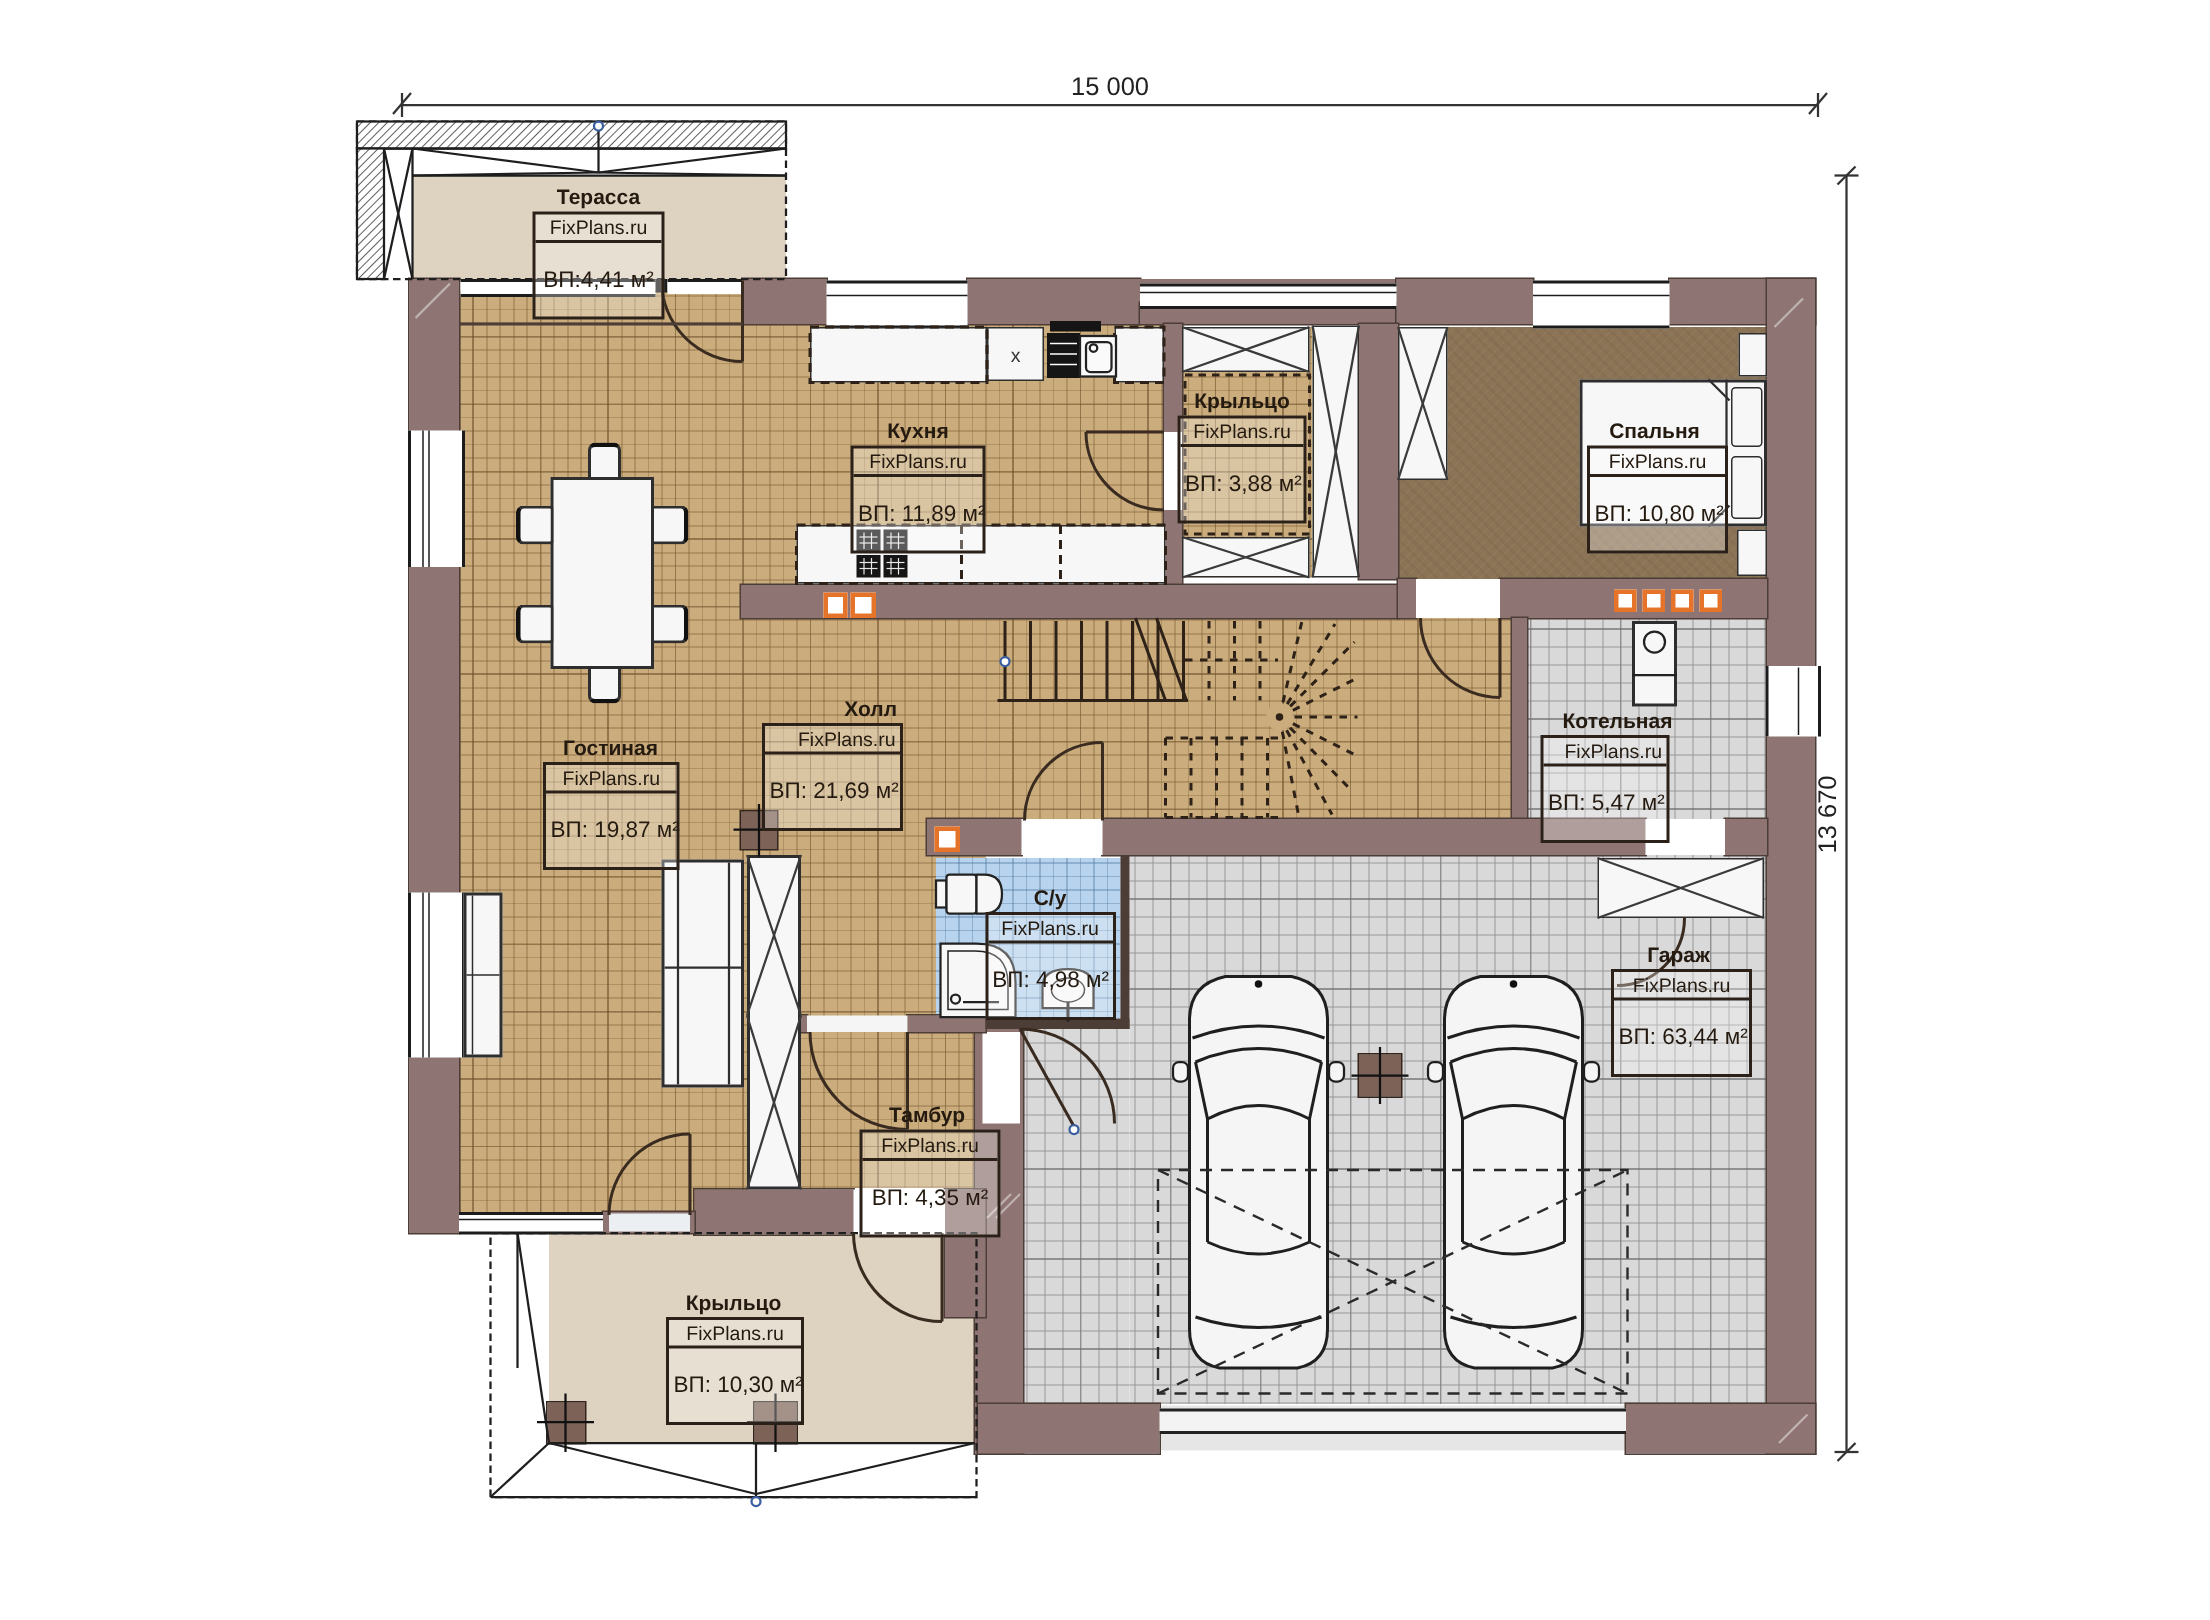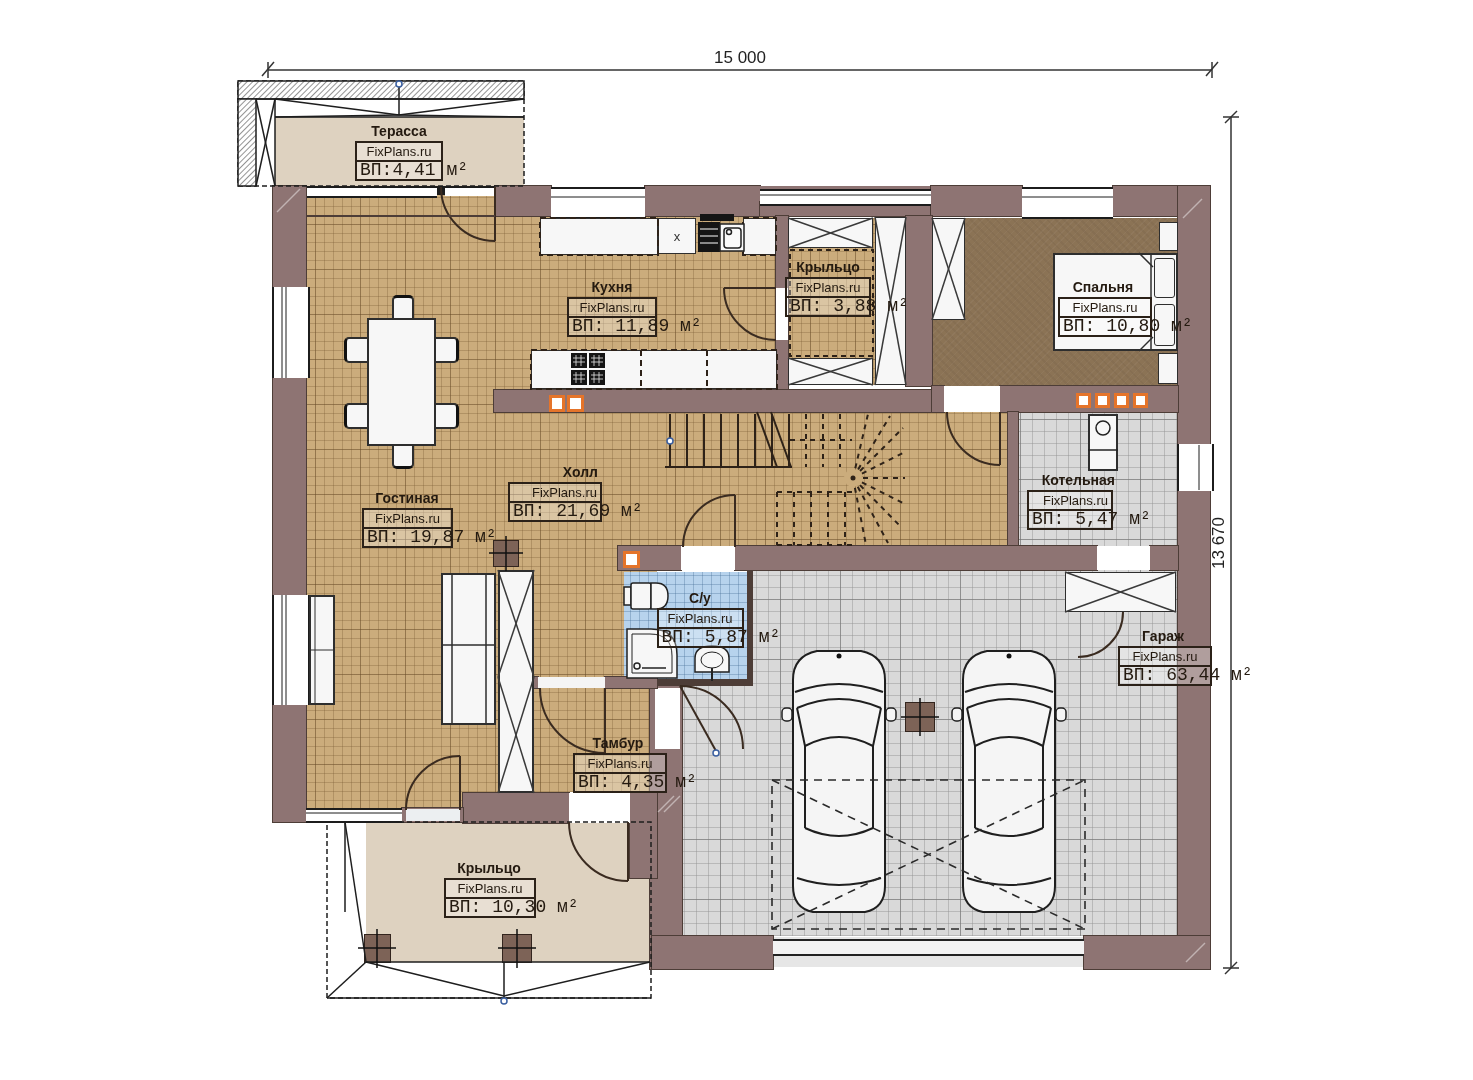--- a/index.html
+++ b/index.html
@@ -30,21 +30,21 @@
   .wall{background-color:#8e7473;outline:1px solid #4d3d37;}
   .wallthin{background-color:#4d3d37;}
   .win{background:#ffffff;border-top:2px solid #1c1c1c;border-bottom:2px solid #1c1c1c;}
   .winv{background:#ffffff;border-left:2px solid #1c1c1c;border-right:2px solid #1c1c1c;}
   .furn{background:#f7f7f7;border:2px solid #2e2e2e;box-sizing:border-box;}
   .osq{background:#ffffff;border:3px solid #e5742a;box-sizing:border-box;}
   .lbl{position:absolute;color:#241a10;text-align:center;}
   .lbl .t{font-weight:bold;font-size:14px;line-height:15px;white-space:nowrap;}
   .lbox{margin:2px auto 0;border:2px solid #2b2118;background:rgba(255,255,255,0.30);}
   .lbox .r1{font-size:13px;line-height:17px;border-bottom:2px solid #2b2118;padding:0 3px;white-space:nowrap;}
-  .lbox .r2{font-size:18px;line-height:17px;padding:0 3px;white-space:nowrap;font-family:Liberation Mono, monospace;}
+  .lbox .r2{font-size:15px;line-height:17px;padding:16px 3px;white-space:nowrap;}
 </style>
 </head>
 <body>
 <div id="plan">
 
 <div class="abs beige" style="left:275px;top:117px;width:249px;height:69px;"></div>
 
 <div class="abs beige" style="left:366px;top:822px;width:284px;height:140px;"></div>
 
 <div class="abs tan" style="left:306px;top:194px;width:192px;height:614px;"></div>
@@ -620,33 +620,33 @@
   <div class="lbox" style="width:82px;">
         <div class="r1">FixPlans.ru</div>
         <div class="r2">ВП: 5,47 м²</div>
       </div>
 </div>
 
 <div class="lbl" style="left:655px;top:591px;width:90px;">
   <div class="t">С/у</div>
   <div class="lbox" style="width:83px;">
         <div class="r1">FixPlans.ru</div>
-        <div class="r2">ВП: 5,87 м²</div>
+        <div class="r2">ВП: 4,98 м²</div>
       </div>
 </div>
 
 <div class="lbl" style="left:573px;top:736px;width:90px;">
   <div class="t">Тамбур</div>
   <div class="lbox" style="width:90px;">
         <div class="r1">FixPlans.ru</div>
         <div class="r2">ВП: 4,35 м²</div>
       </div>
 </div>
 
-<div class="lbl" style="left:1074px;top:629px;width:90px;margin-left:44px;">
+<div class="lbl" style="left:1074px;top:629px;width:90px;">
   <div class="t">Гараж</div>
   <div class="lbox" style="width:90px;">
         <div class="r1">FixPlans.ru</div>
         <div class="r2">ВП: 63,44 м²</div>
       </div>
 </div>
 
 <div class="lbl" style="left:444px;top:861px;width:90px;">
   <div class="t">Крыльцо</div>
   <div class="lbox" style="width:88px;">

